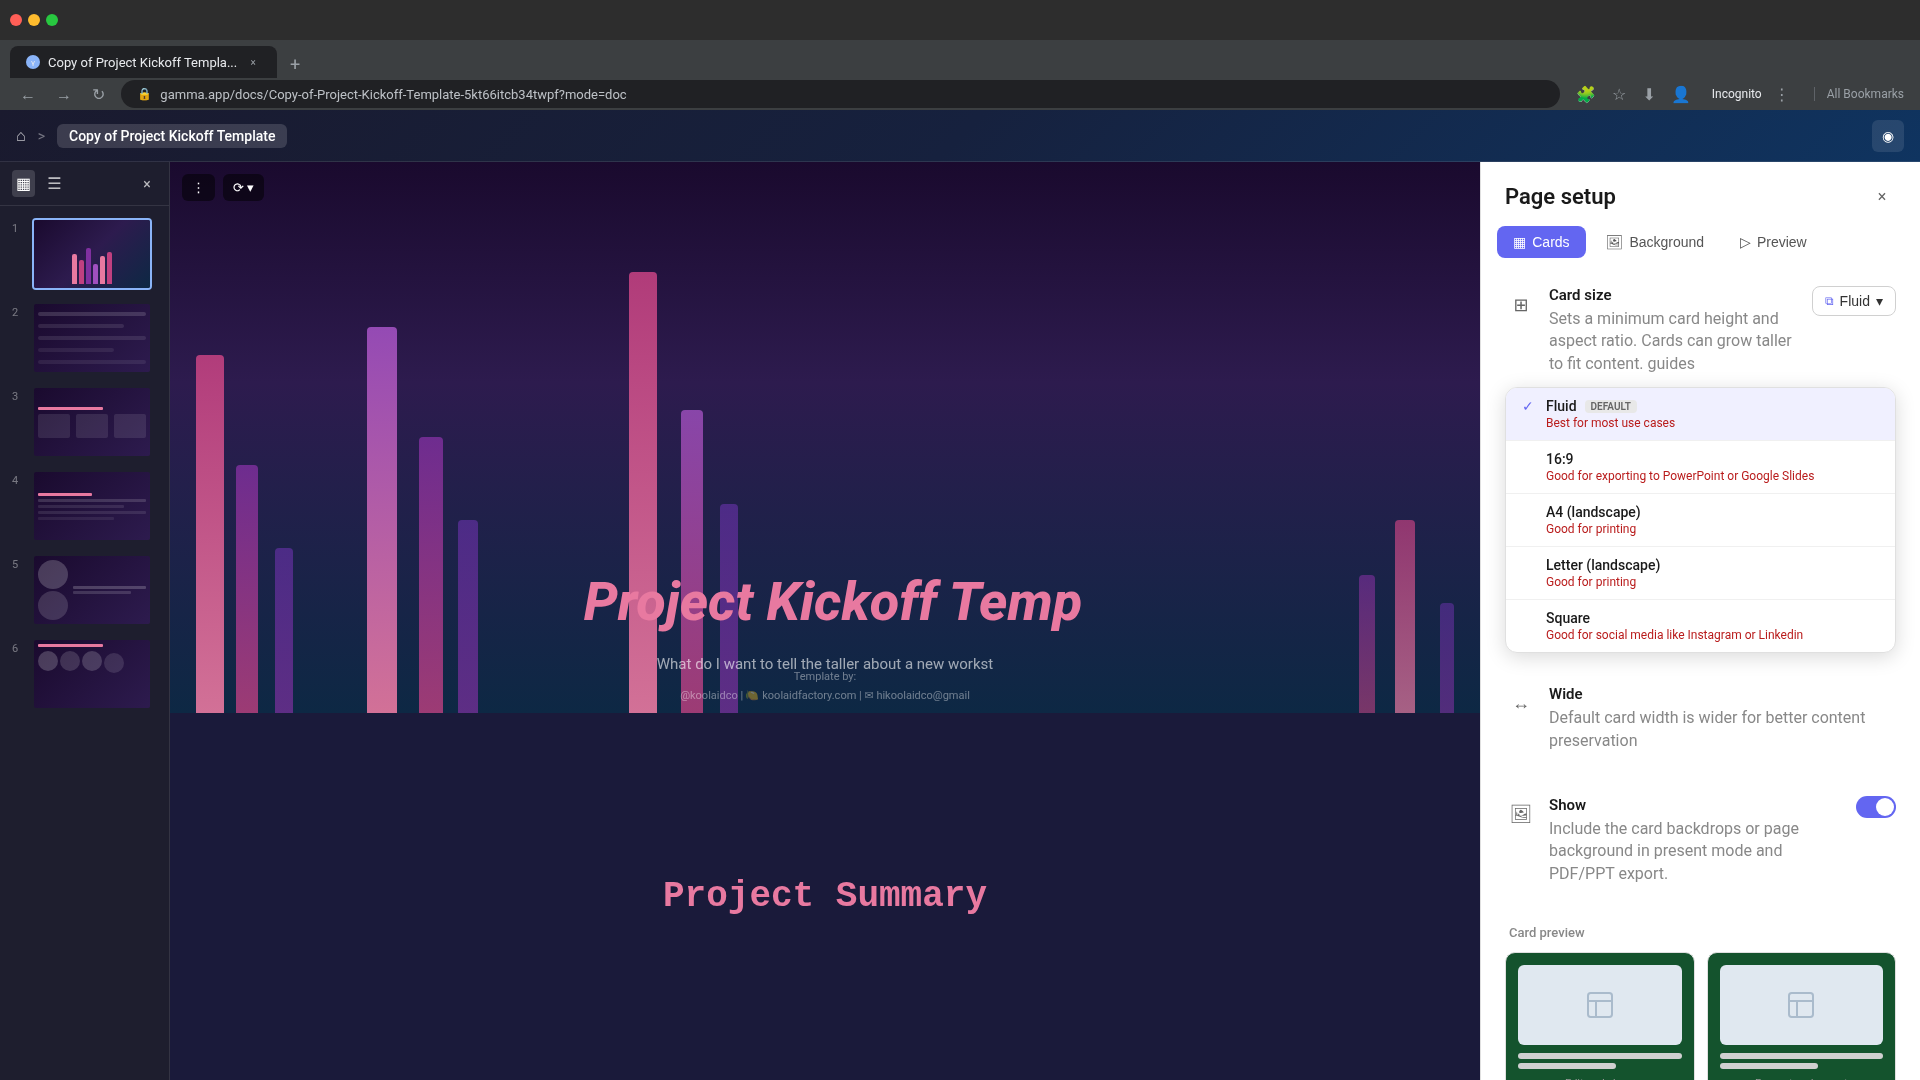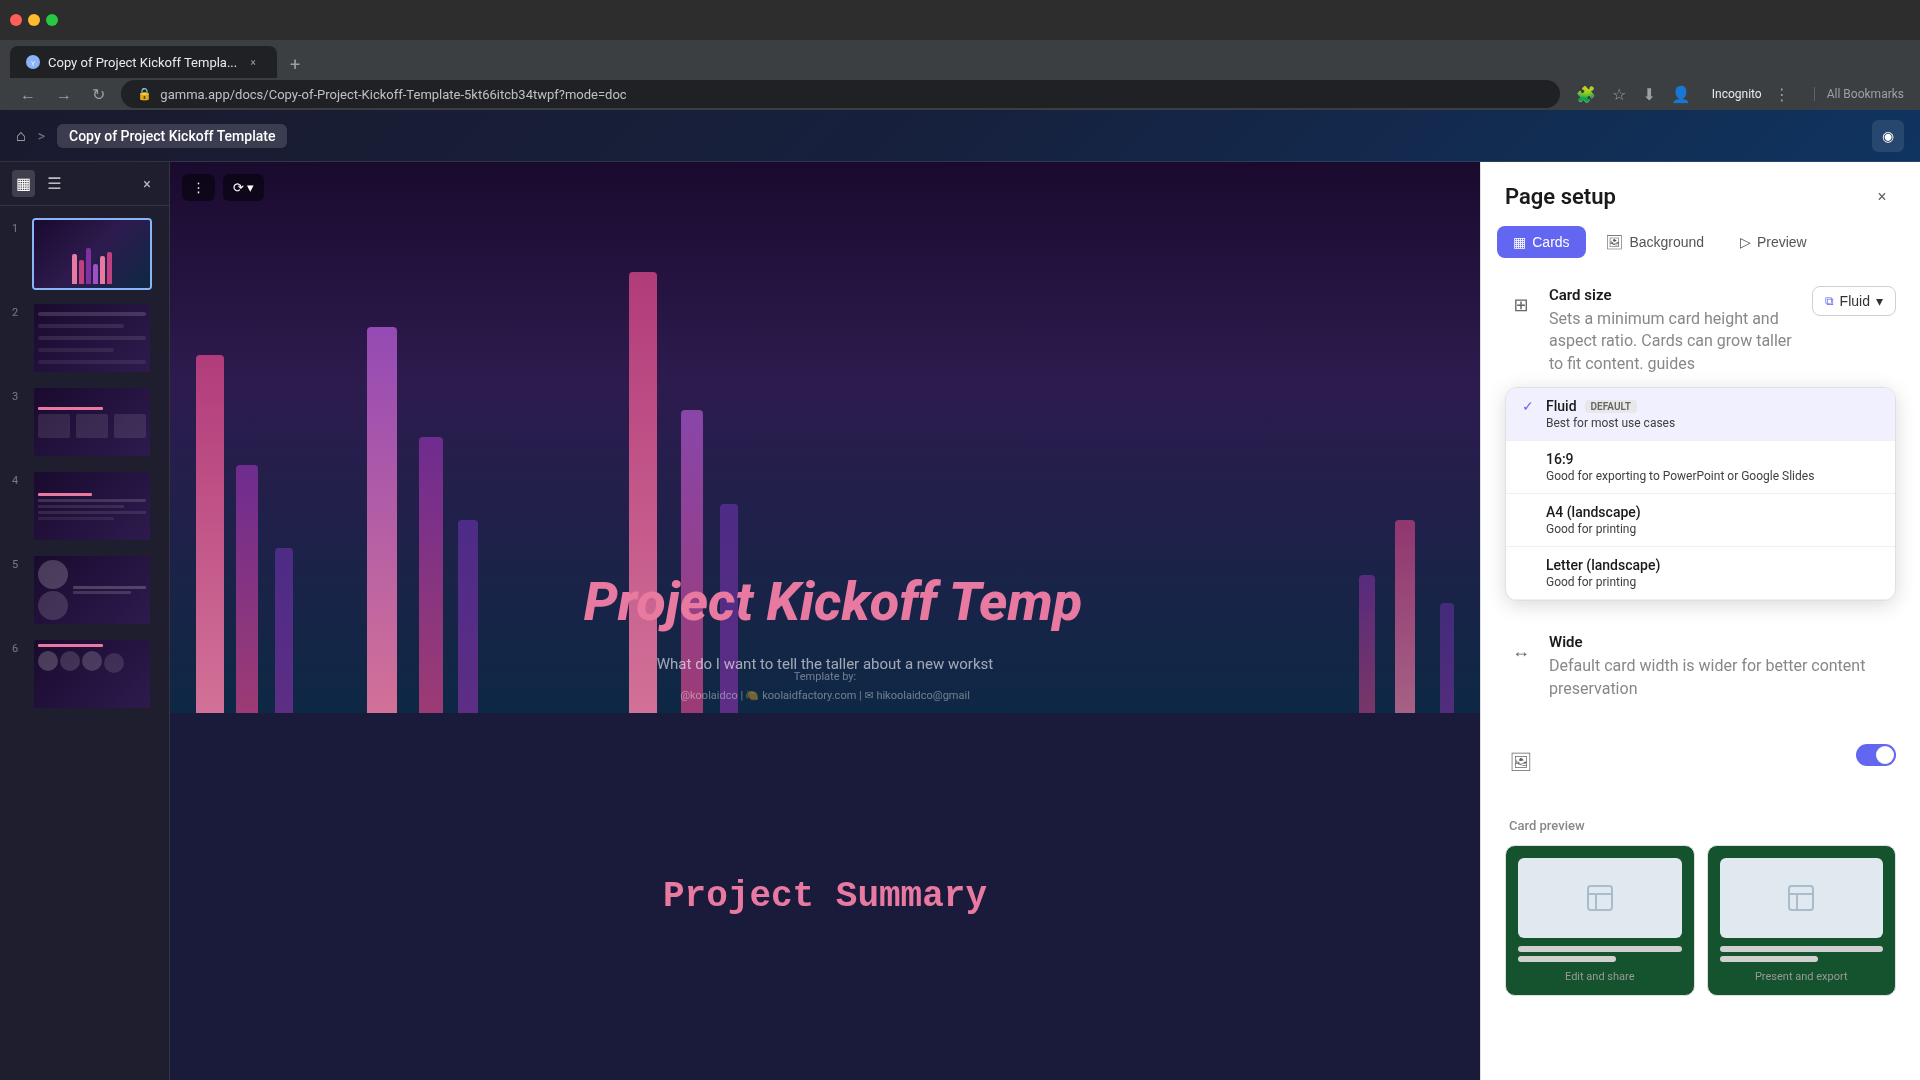--- a/index.html
+++ b/index.html
@@ -82,21 +82,21 @@
     .dropdown-btn { background: white; border: 1.5px solid #d0d0d0; border-radius: 8px; padding: 6px 12px; font-size: 14px; color: #333; cursor: pointer; display: flex; align-items: center; gap: 6px; white-space: nowrap; }
 
     
     .dropdown-menu { background: white; border-radius: 12px; box-shadow: 0 4px 20px rgba(0,0,0,0.15); border: 1px solid #e0e0e0; overflow: hidden; margin: 0 8px 16px; }
     .dropdown-item { padding: 10px 16px; cursor: pointer; display: flex; flex-direction: column; gap: 2px; position: relative; }
     .dropdown-item.selected { background: #f0f0ff; }
     .item-header { display: flex; align-items: center; gap: 8px; }
     .item-check { width: 16px; height: 16px; color: #6366f1; font-size: 14px; }
     .item-name { font-size: 14px; font-weight: 500; color: #1a1a1a; }
     .item-badge { background: #e8e8e8; color: #666; font-size: 10px; padding: 1px 6px; border-radius: 4px; font-weight: 600; text-transform: uppercase; }
-    .item-desc { font-size: 12px; color: #404040; margin-left: 24px; }
+    .item-desc { font-size: 12px; color: #b91c1c; margin-left: 24px; }
     .dropdown-divider { height: 1px; background: #f0f0f0; }
 
     
     .wide-section { display: flex; align-items: flex-start; gap: 12px; padding: 12px 8px; }
 
     
     .backdrop-section { display: flex; align-items: flex-start; gap: 12px; padding: 12px 8px; }
 
     
     .toggle { width: 40px; height: 22px; background: #6366f1; border-radius: 11px; position: relative; cursor: pointer; flex-shrink: 0; }
@@ -389,36 +389,47 @@
 
             <div class="dropdown-item">
               <div class="item-header">
                 <span class="item-check" style="visibility:hidden;">✓</span>
                 <span class="item-name">Letter (landscape)</span>
               </div>
               <div class="item-desc">Good for printing</div>
             </div>
             <div class="dropdown-divider"></div>
 
+            <div class="dropdown-item">
+              <div class="item-header">
+                <span class="item-check" style="visibility:hidden;">✓</span>
+                <span class="item-name">Square</span>
+              </div>
+              <div class="item-desc">Good for social media like Instagram or Linkedin</div>
+            </div>
           </div>
         </div>
 
         <div class="section">
           <div class="wide-section">
             <div class="section-icon">↔</div>
             <div class="section-info">
               <div class="section-title">Wide</div>
               <div class="section-desc">Default card width is wider for better content preservation</div>
             </div>
           </div>
         </div>
 
         <div class="section">
           <div class="backdrop-section">
             <div class="section-icon">🖼</div>
+            <div class="section-info">
+              <div class="section-title">Show</div>
+              <div class="section-desc">Include the card backdrops or page background in present mode and PDF/PPT export.</div>
+            </div>
             <div class="section-control">
               <div class="toggle">
                 <div class="toggle-knob"></div>
               </div>
             </div>
           </div>
         </div>
 
         <div class="preview-section">
           <div class="preview-title">Card preview</div>

